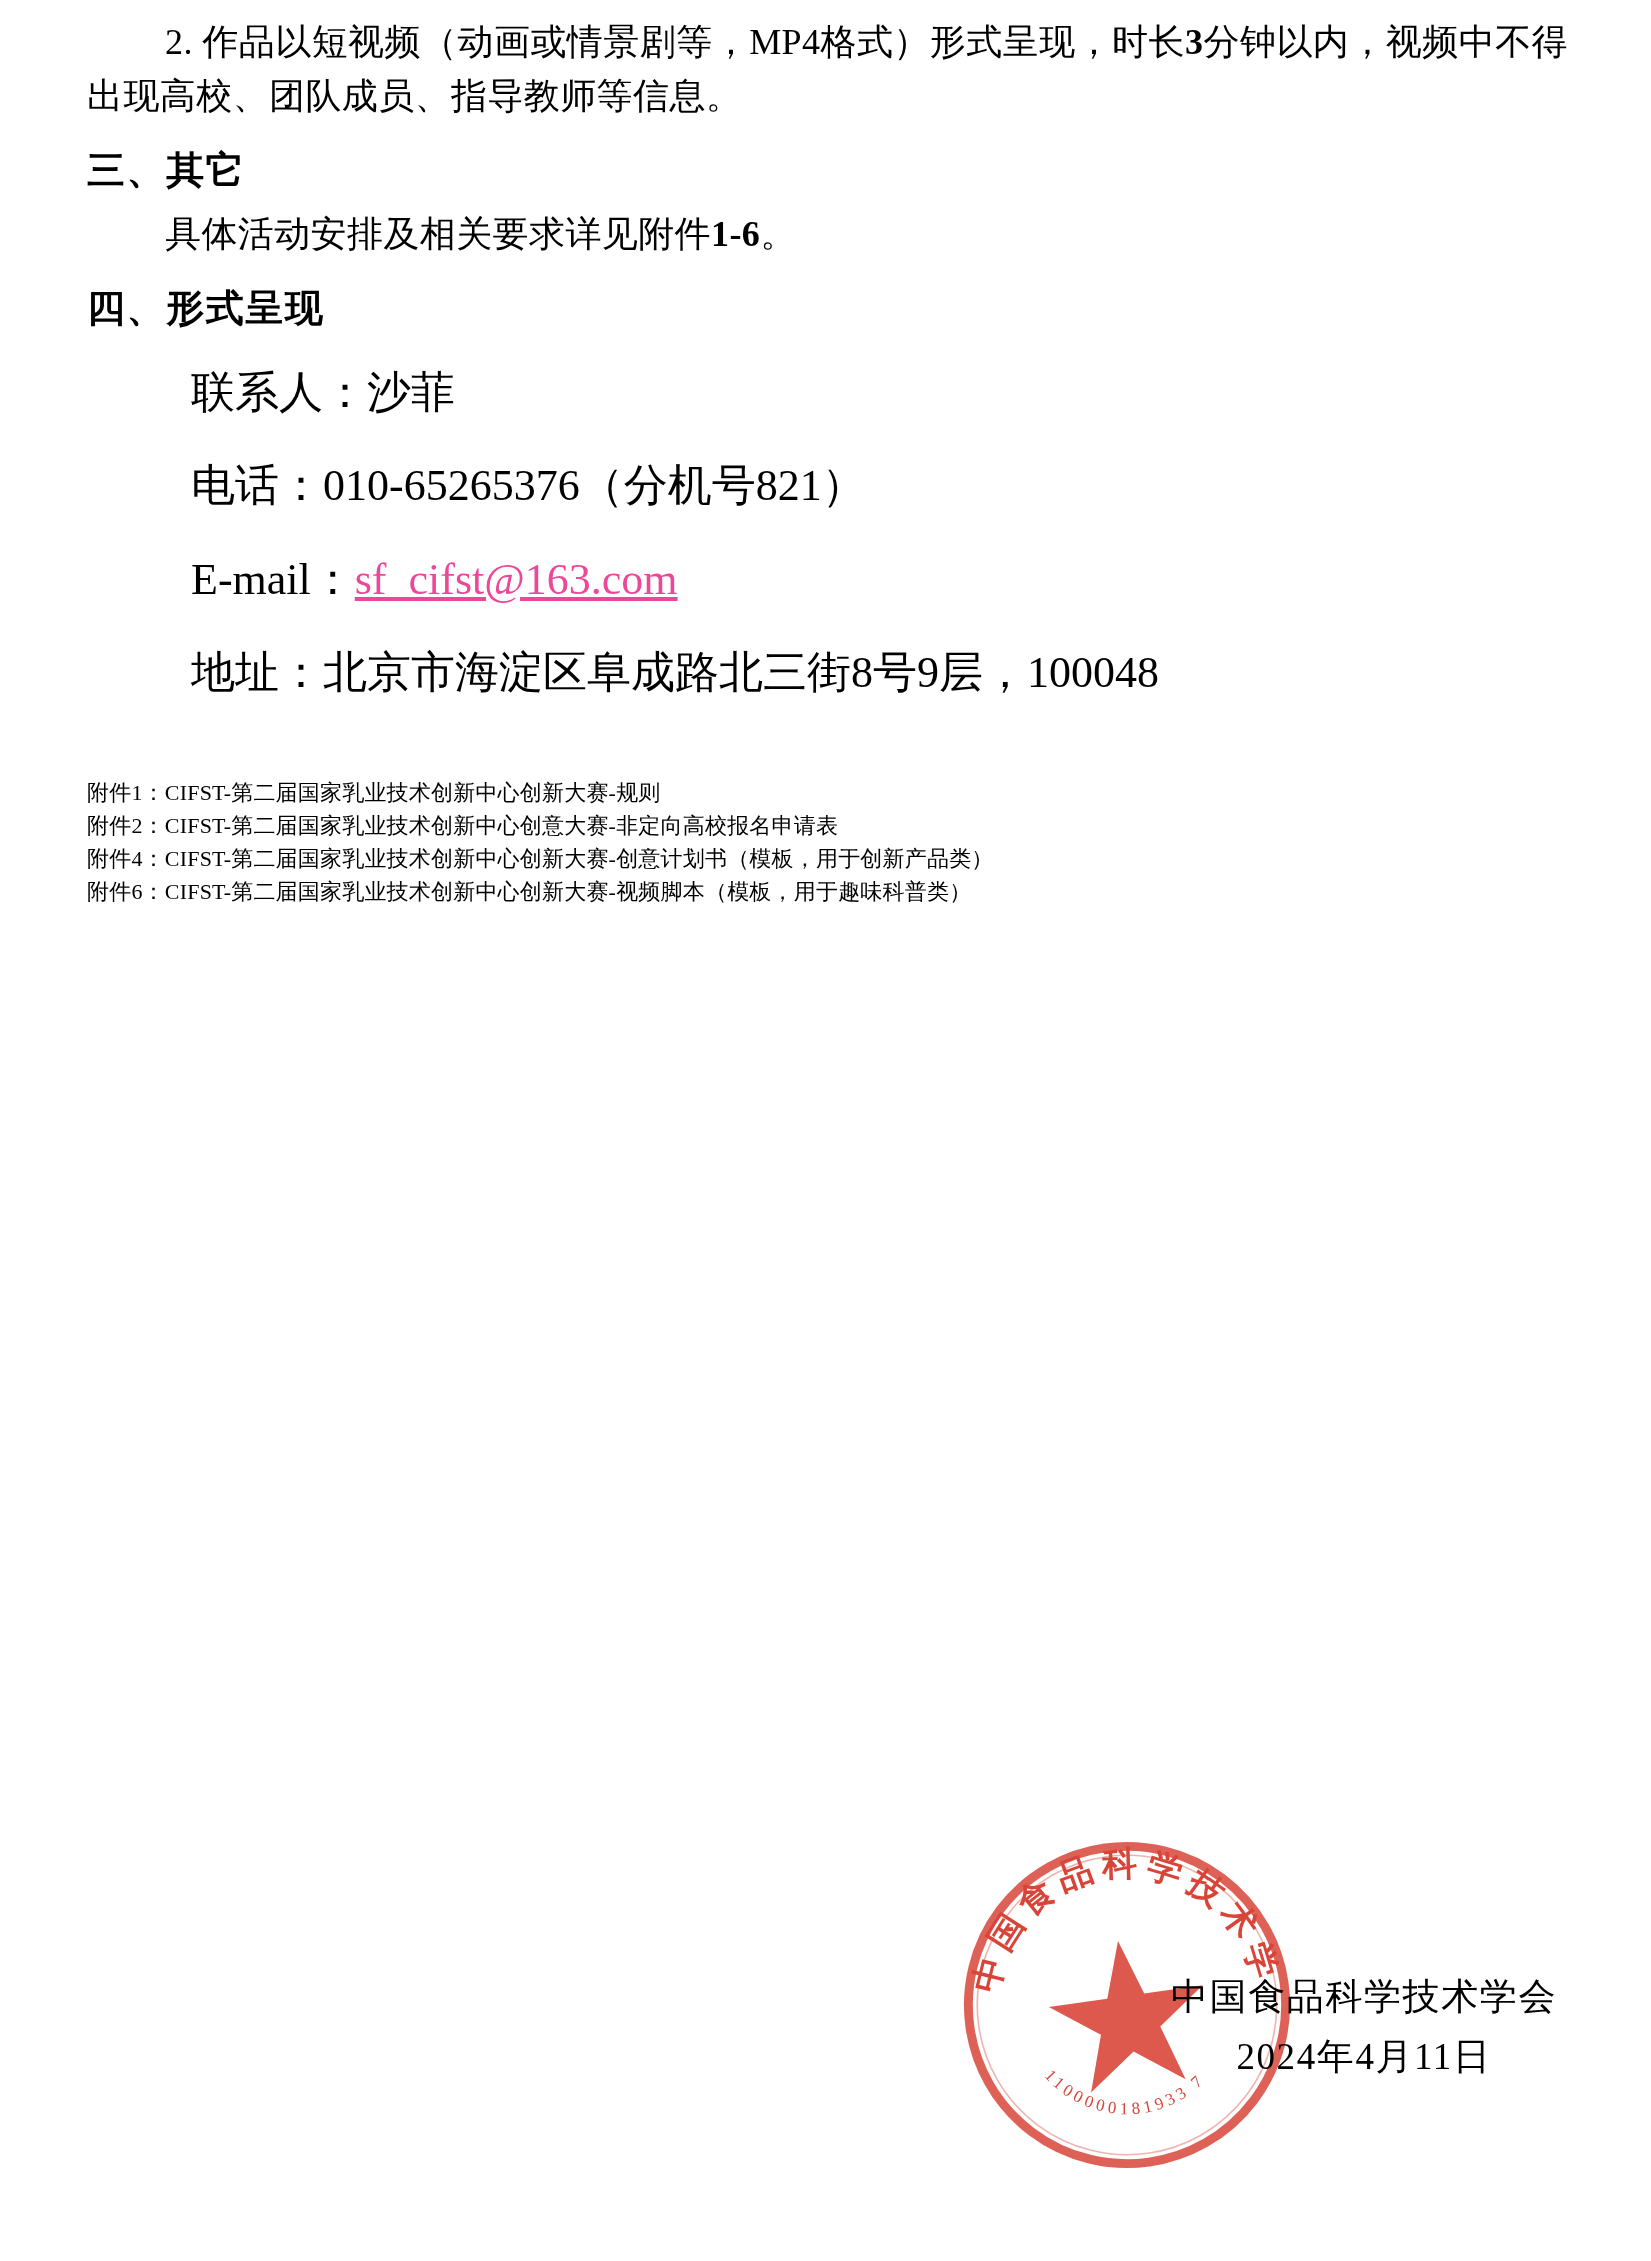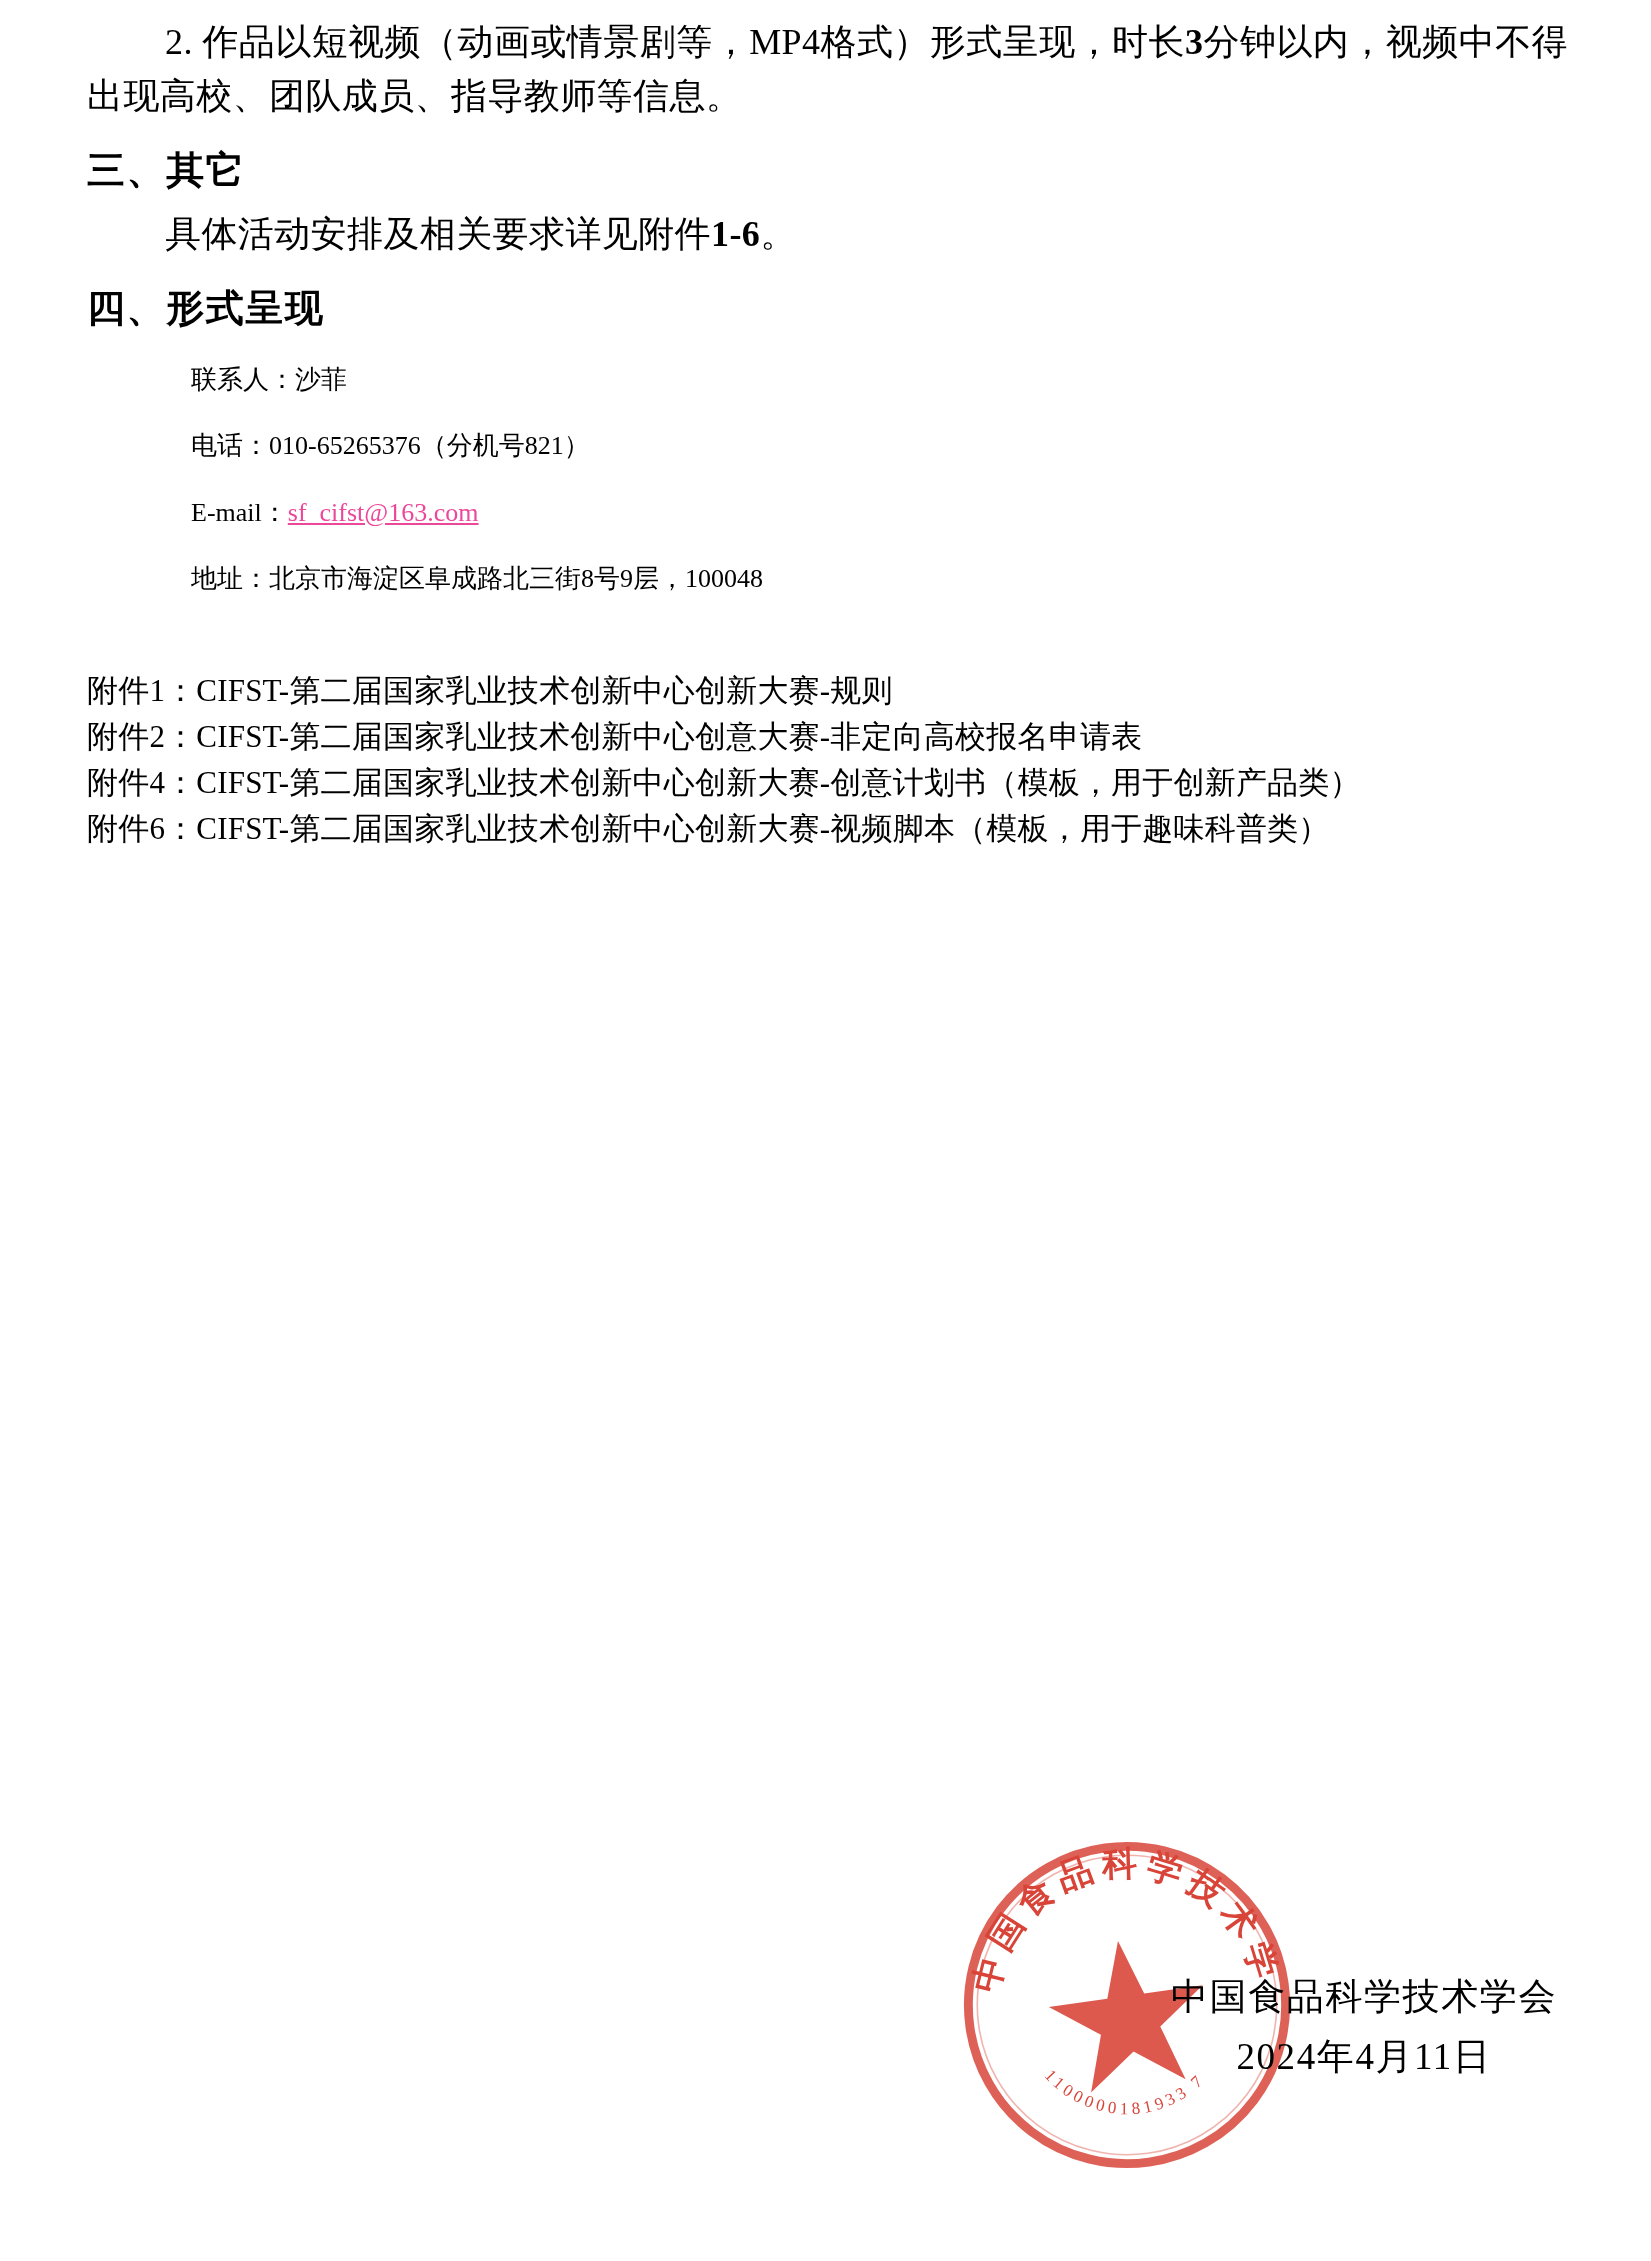--- a/index.html
+++ b/index.html
@@ -47,35 +47,35 @@
     font-size: 38px;
     font-weight: bold;
     font-family: "Liberation Serif", "DejaVu Serif", serif;
     margin: 19.4px 0 8px 0;
     line-height: 1.45;
     letter-spacing: 1.6px;
   }
 
   
   .contact {
-    font-size: 26px;
+    font-size: 44px;
     line-height: 1.5;
     margin: 0 0 27.5px 0;
     padding-left: 104px;
   }
   .contact.first { margin-top: 24px; }
   .mail-link {
     color: #ec4899;
     text-decoration: underline;
   }
 
   
   .attachments {
     margin-top: 71px;
-    font-size: 31px;
+    font-size: 22px;
     line-height: 1.43;
   }
   .attach-line {
     margin: 0 0 1.6px 0;
     text-align: left;
     letter-spacing: 0.2px;
   }
 
   
   .signature {

